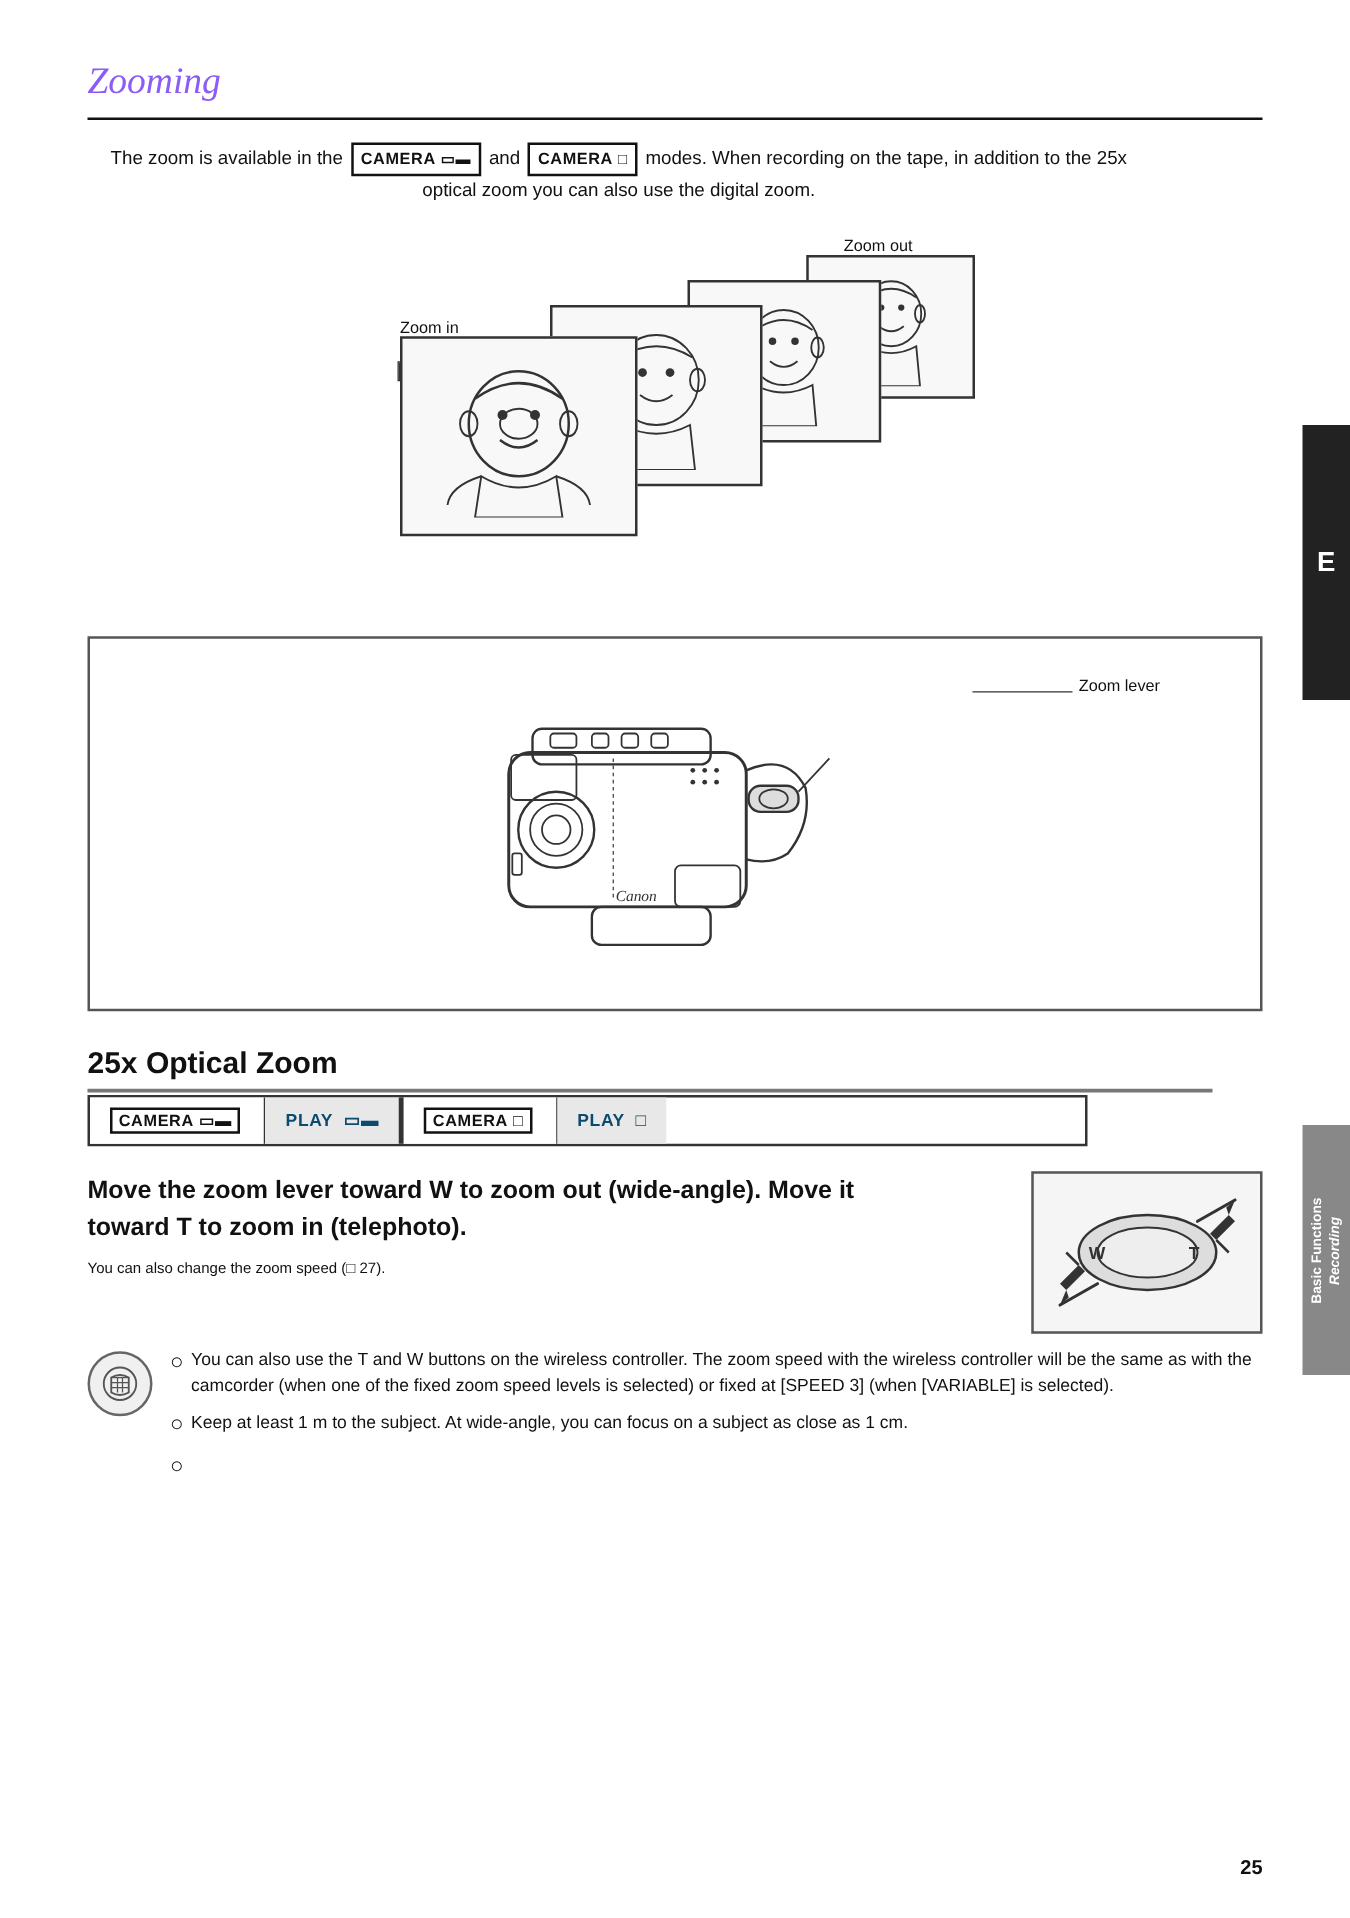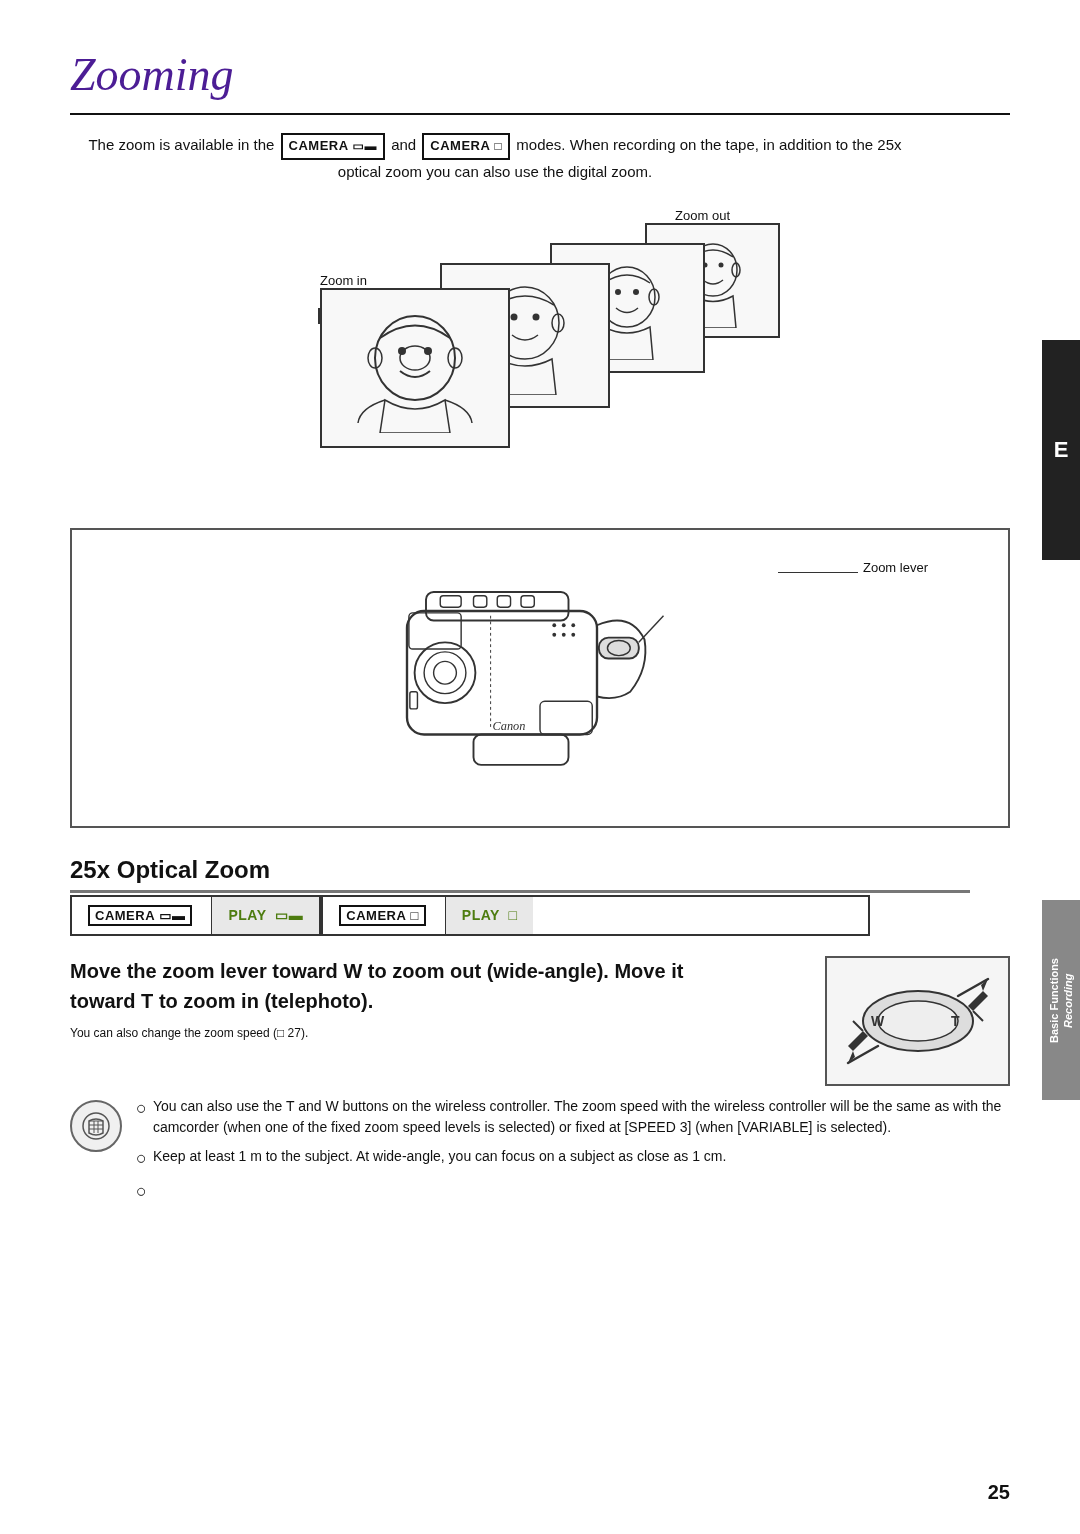--- a/index.html
+++ b/index.html
@@ -58,25 +58,25 @@
       writing-mode: vertical-rl;
       text-orientation: mixed;
       transform: rotate(180deg);
       text-align: center;
       line-height: 1.3;
     }
 
     
     .page-title {
       font-family: Georgia, 'Times New Roman', serif;
-      font-size: 46px;
+      font-size: 30px;
       font-style: italic;
       font-weight: normal;
       margin-bottom: 12px;
-      color: #4c1d95;
+      color: #8b5cf6;
     }
 
     
     .title-rule {
       border: none;
       border-top: 2px solid #111;
       margin-bottom: 18px;
     }
 
     
@@ -178,20 +178,21 @@
     }
 
     
     .camcorder-box {
       border: 2px solid #555;
       padding: 18px;
       margin-bottom: 28px;
       position: relative;
       min-height: 300px;
       display: flex;
+      align-items: center;
       justify-content: center;
     }
 
     .zoom-lever-label {
       position: absolute;
       right: 80px;
       top: 30px;
       font-size: 13px;
     }
     .zoom-lever-line {
@@ -230,21 +231,21 @@
       font-weight: bold;
       border-right: 1px solid #333;
       letter-spacing: 0.5px;
     }
     .mode-item:last-child { border-right: none; }
     .mode-item.active {
       background: #fff;
     }
     .mode-item.inactive {
       background: #e8e8e8;
-      color: #4d7c0f;
+      color: #0c4a6e;
     }
     .mode-divider {
       width: 3px;
       background: #333;
     }
     .mode-badge {
       display: inline-flex;
       align-items: center;
       border: 2px solid currentColor;
       padding: 1px 5px;
@@ -319,21 +320,21 @@
       margin-right: 6px;
       flex-shrink: 0;
       line-height: 1.4;
     }
 
     
     .page-number {
       position: absolute;
       bottom: 30px;
       right: 70px;
-      font-size: 20px;
+      font-size: 16px;
       font-weight: bold;
     }
 
     
     .camcorder-svg {
       width: 380px;
       height: 240px;
     }
 
     

